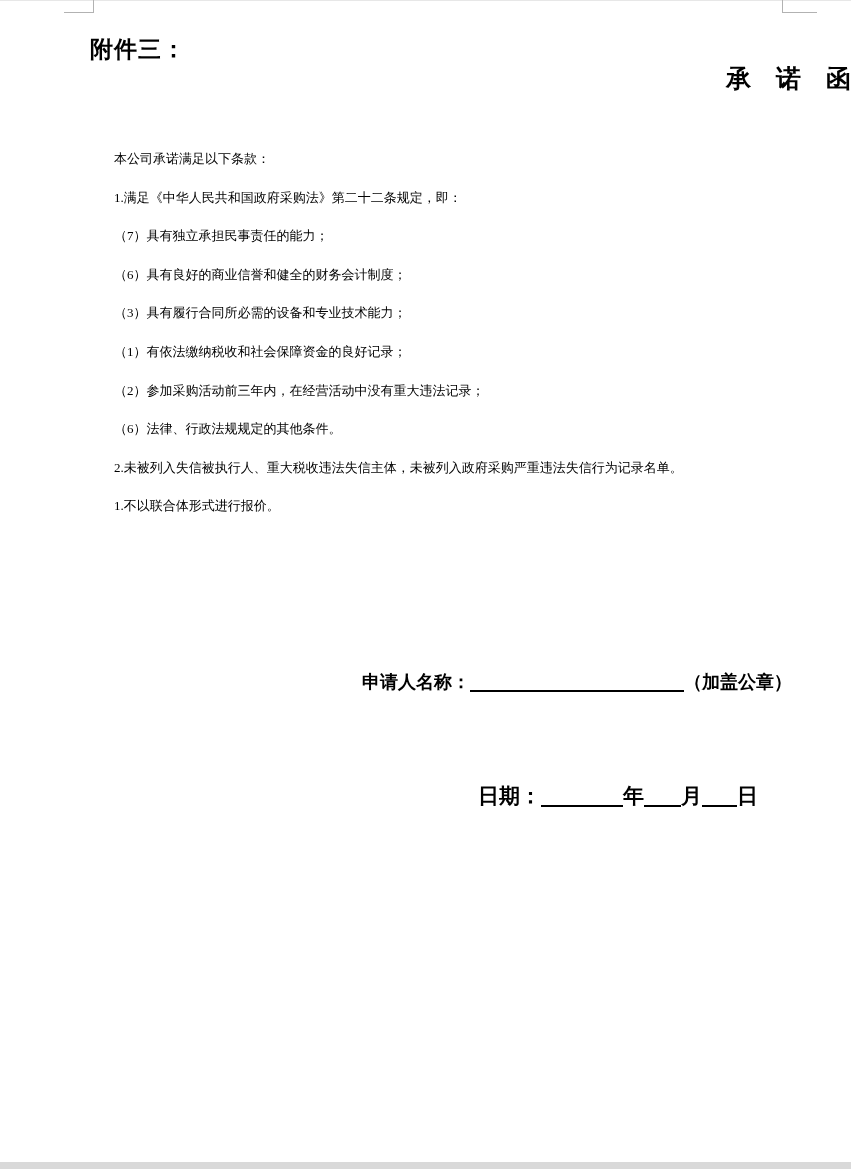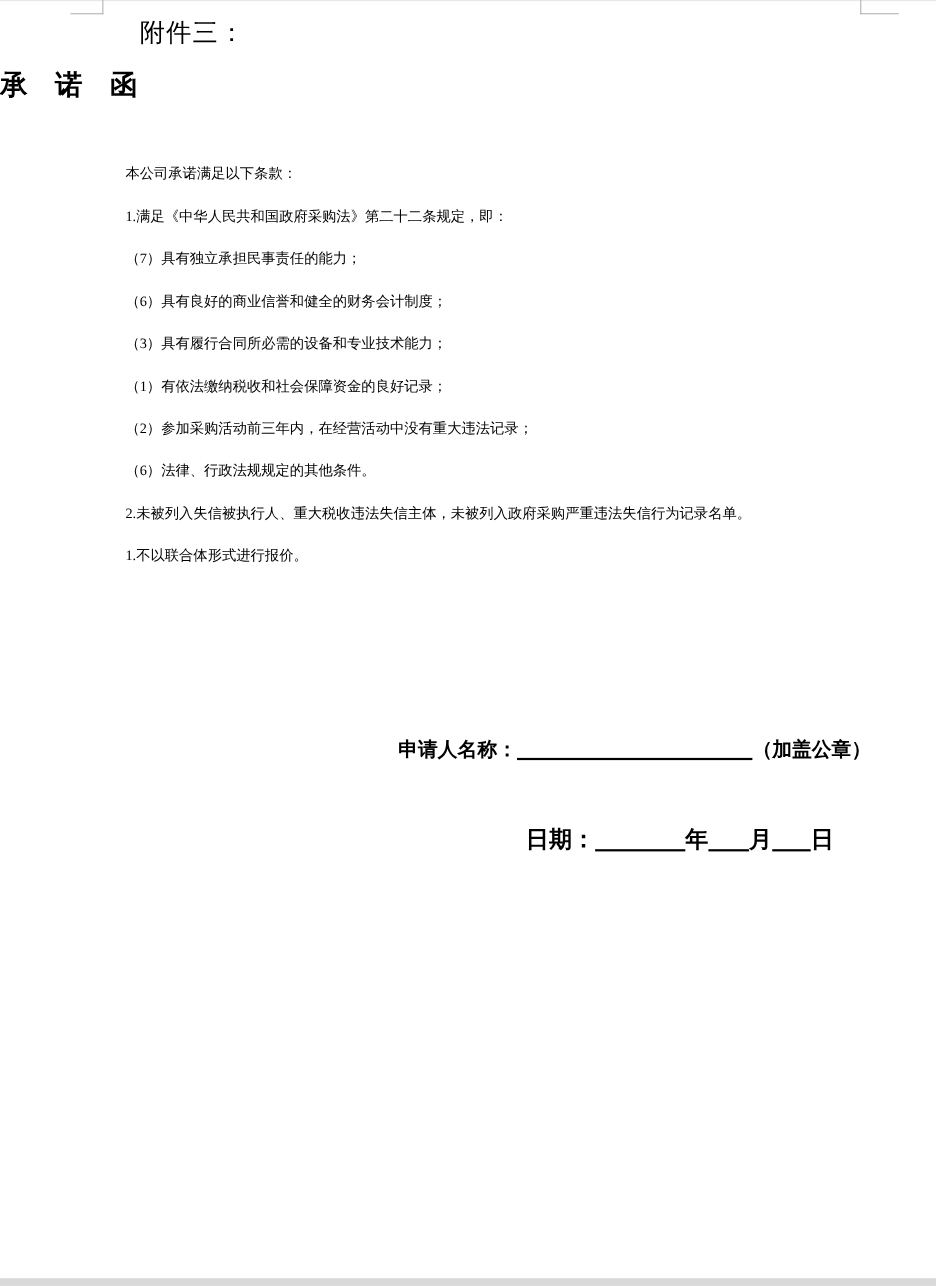--- a/index.html
+++ b/index.html
@@ -44,30 +44,28 @@
   }
   
   .page-gap {
     position: absolute;
     left: 0; right: 0; bottom: 0;
     height: 7px;
     background: #d9d9d9;
   }
 
   .attachment {
-    padding: 16px 0 0 90px;
+    padding: 36px 0 0 90px;
     font-size: 23px;
     line-height: 28px;
-    font-weight: normal;
+    font-weight: bold;
     letter-spacing: 1px;
-    margin-left: 37px;
   }
   .doc-title {
-    margin-top: 19px;
-    text-align: left;
+    text-align: right;
     font-size: 25px;
     line-height: 30px;
     font-weight: bold;
   }
   .body-text {
     margin: 46px 53px 0 88px;
     width: 710px;
   }
   .body-text p {
     margin: 0;
@@ -79,21 +77,21 @@
   }
   .sig-name-row {
     margin-top: 141px;
     margin-left: 362px;
     font-size: 18px;
     line-height: 30px;
     font-weight: bold;
     white-space: nowrap;
   }
   .sig-date-row {
-    margin-top: 52px;
+    margin-top: 84px;
     margin-left: 478px;
     font-size: 21px;
     line-height: 30px;
     font-weight: bold;
     white-space: nowrap;
   }
   .blank {
     display: inline-block;
     height: 1px;
     border-bottom: 2px solid #000;

